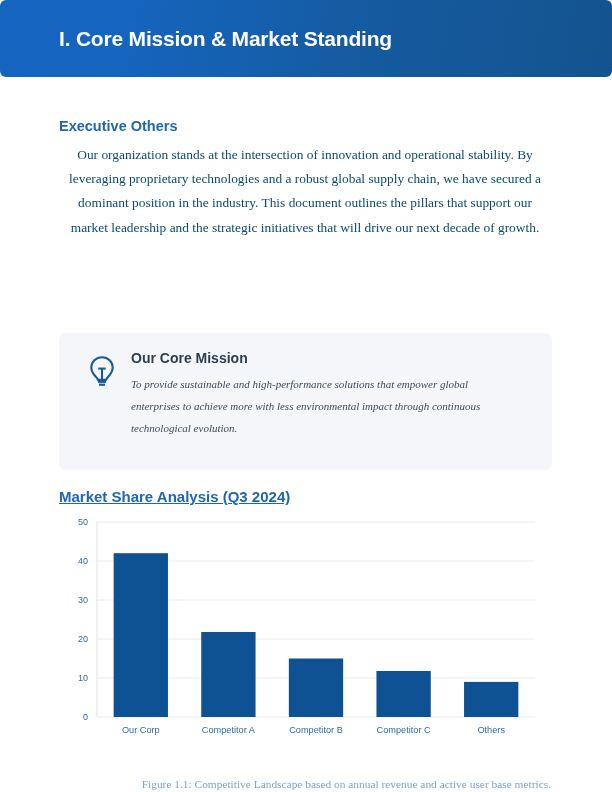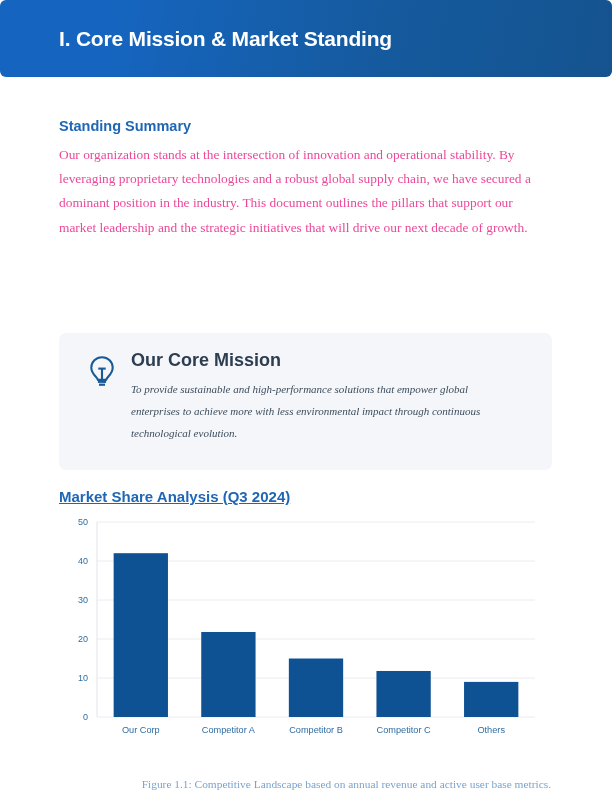--- a/index.html
+++ b/index.html
@@ -63,22 +63,22 @@
   }
 
   .body-paragraph {
     position: absolute;
     left: 59px;
     top: 66px;
     width: 492px;
     font-family: "Liberation Serif", serif;
     font-size: 13.4px;
     line-height: 24.2px;
-    color: #ec4899;
-    text-align: left;
+    color: #0c4a6e;
+    text-align: center;
   }
 
   
   .callout {
     position: absolute;
     left: 59px;
     top: 256px;
     width: 493px;
     height: 137px;
     background: #f4f6fa;
@@ -93,21 +93,21 @@
     height: 36px;
   }
   .callout-body {
     position: absolute;
     left: 72px;
     top: 17px;
     right: 18px;
   }
   .callout-title {
     font-family: "Liberation Sans", sans-serif;
-    font-size: 18px;
+    font-size: 14px;
     font-weight: bold;
     color: #2c3e50;
     margin-bottom: 7px;
   }
   .callout-text {
     font-family: "Liberation Serif", serif;
     font-style: italic;
     font-size: 11px;
     line-height: 22px;
     color: #3d4d5c;
@@ -155,21 +155,21 @@
 </style>
 </head>
 <body>
 
 <div class="page-header">
   <div class="page-header-title">I. Core Mission &amp; Market Standing</div>
 </div>
 
 <div class="content">
 
-  <div class="section-heading" id="exec-heading">Standing Summary</div>
+  <div class="section-heading" id="exec-heading">Executive Others</div>
 
   <div class="body-paragraph">Our organization stands at the intersection of innovation and operational stability. By leveraging proprietary technologies and a robust global supply chain, we have secured a dominant position in the industry. This document outlines the pillars that support our market leadership and the strategic initiatives that will drive our next decade of growth.</div>
 
   <div class="callout">
     <div class="callout-icon">
       <svg width="30" height="36" viewBox="0 0 30 36" xmlns="http://www.w3.org/2000/svg">
         <path d="M15 3.2 C 8.9 3.2 4.3 7.9 4.3 13.6 C 4.3 17.4 6.2 19.9 8.4 22.2 C 9.7 23.6 10.6 24.6 10.9 25.9 L 19.1 25.9 C 19.4 24.6 20.3 23.6 21.6 22.2 C 23.8 19.9 25.7 17.4 25.7 13.6 C 25.7 7.9 21.1 3.2 15 3.2 Z" fill="none" stroke="#1a5b96" stroke-width="2.1" stroke-linejoin="round"></path>
         <line x1="15" y1="14.5" x2="15" y2="25.6" stroke="#1a5b96" stroke-width="2.1"></line>
         <line x1="11.3" y1="14.6" x2="18.7" y2="14.6" stroke="#1a5b96" stroke-width="2.1"></line>
         <line x1="10.9" y1="27.8" x2="19.1" y2="27.8" stroke="#1a5b96" stroke-width="2.2"></line>

